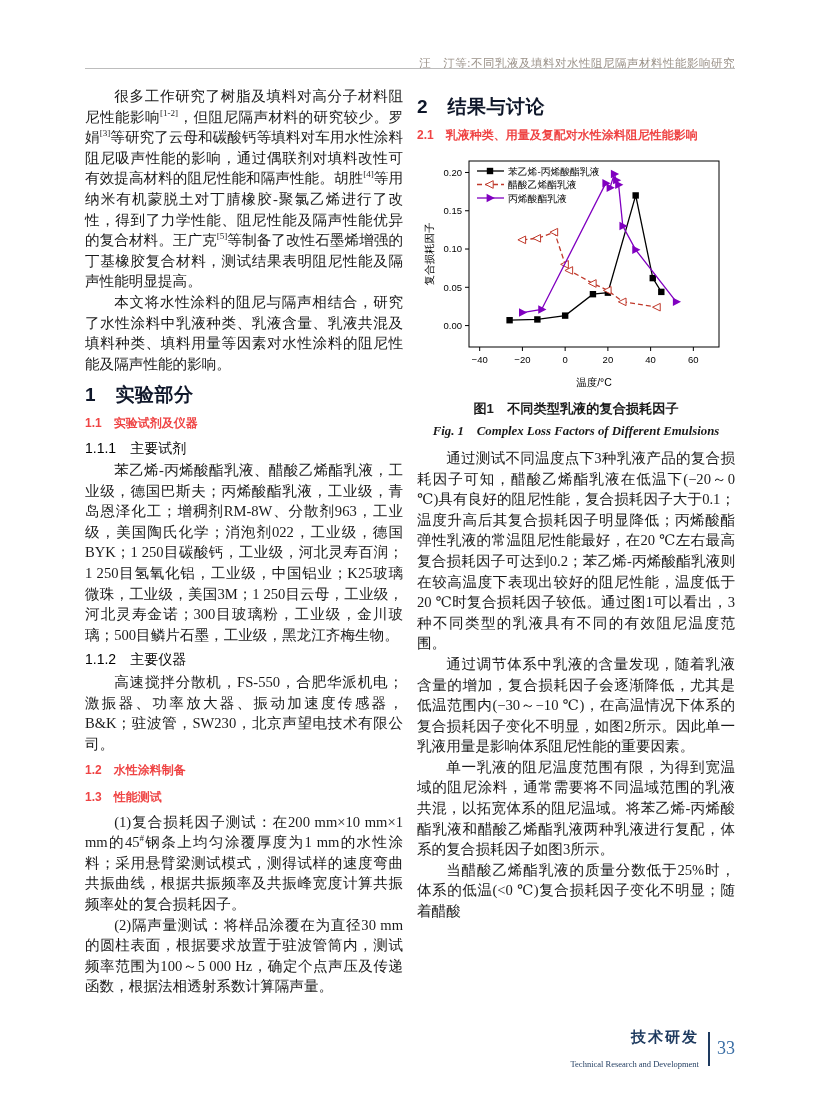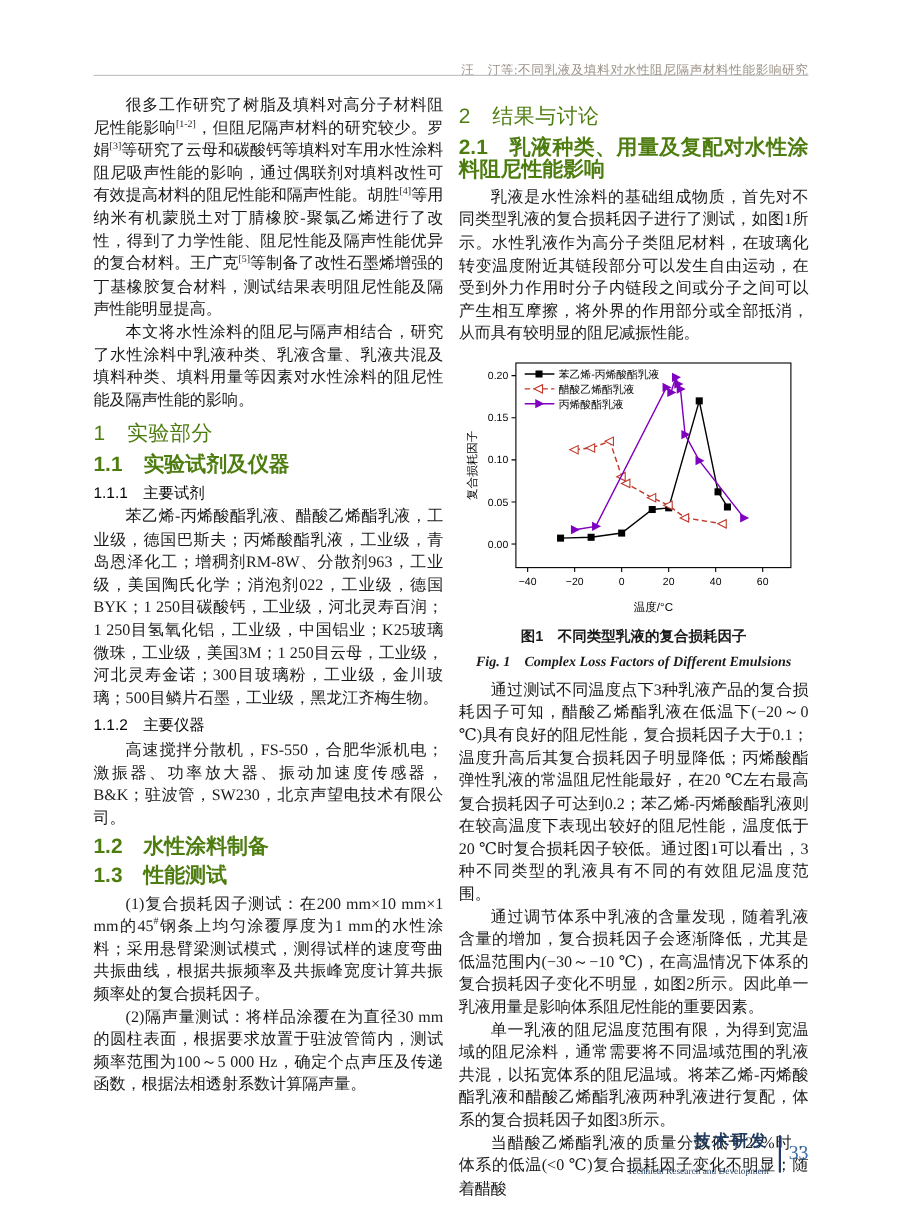--- a/index.html
+++ b/index.html
@@ -9,23 +9,23 @@
   .running-head{position:absolute;top:56px;left:85px;width:650px;text-align:right;
         font-size:11.5px;color:#9a9license08a;color:#9b9289;letter-spacing:0.5px;}
   .head-rule{position:absolute;top:68px;left:85px;width:650px;height:1px;background:#bdbdbd;}
   
   .col{position:absolute;top:86px;width:318px;font-size:14.6px;line-height:20.6px;
        text-align:justify;}
   .col-left{left:85px;}
   .col-right{left:417px;}
   .col p{margin:0;text-indent:2em;}
   sup{font-size:0.62em;line-height:0;}
-  h1.sec{font-size:19px;font-weight:normal;color:#4d7c0f;margin:11px 0 7px 0;text-indent:0;
+  h1.sec{font-size:19px;font-weight:bold;color:#0f172a;margin:11px 0 7px 0;text-indent:0;
          font-family:"Liberation Sans","DejaVu Sans",sans-serif;letter-spacing:0.5px;}
-  h2.sec{font-size:19px;font-weight:bold;color:#4d7c0f;margin:6px 0 4px 0;
+  h2.sec{font-size:12px;font-weight:bold;color:#ef4444;margin:6px 0 4px 0;
          font-family:"Liberation Sans","DejaVu Sans",sans-serif;}
   h3.sec{font-size:14px;font-weight:normal;color:#000;margin:4px 0 2px 0;
          font-family:"Liberation Sans","DejaVu Sans",sans-serif;}
   
   figure{margin:8px 0 6px 0;text-align:center;}
   .cap-cn{font-size:13.2px;font-weight:bold;margin-top:2px;
           font-family:"Liberation Sans","DejaVu Sans",sans-serif;}
   .cap-en{font-size:12.8px;font-weight:bold;font-family:"Liberation Serif",serif;margin-top:2px;font-style:italic;}
   svg text{font-family:"Liberation Sans","DejaVu Sans",sans-serif;fill:#000;}
   
@@ -57,21 +57,20 @@
     <p>高速搅拌分散机，FS-550，合肥华派机电；激振器、功率放大器、振动加速度传感器，B&amp;K；驻波管，SW230，北京声望电技术有限公司。</p>
     <h2 class="sec">1.2　水性涂料制备</h2>
     <h2 class="sec">1.3　性能测试</h2>
     <p>(1)复合损耗因子测试：在200 mm×10 mm×1 mm的45<sup>#</sup>钢条上均匀涂覆厚度为1 mm的水性涂料；采用悬臂梁测试模式，测得试样的速度弯曲共振曲线，根据共振频率及共振峰宽度计算共振频率处的复合损耗因子。</p>
     <p>(2)隔声量测试：将样品涂覆在为直径30 mm的圆柱表面，根据要求放置于驻波管筒内，测试频率范围为100～5 000 Hz，确定个点声压及传递函数，根据法相透射系数计算隔声量。</p>
   </div>
 
   <div class="col col-right">
     <h1 class="sec">2　结果与讨论</h1>
     <h2 class="sec">2.1　乳液种类、用量及复配对水性涂料阻尼性能影响</h2>
-    <p>乳液是水性涂料的基础组成物质，首先对不同类型乳液的复合损耗因子进行了测试，如图1所示。水性乳液作为高分子类阻尼材料，在玻璃化转变温度附近其链段部分可以发生自由运动，在受到外力作用时分子内链段之间或分子之间可以产生相互摩擦，将外界的作用部分或全部抵消，从而具有较明显的阻尼减振性能。</p>
 
     <figure>
       <svg id="chart-svg" width="306" height="238" viewBox="0 0 306 238">
           <rect x="46" y="8" width="250" height="186" fill="none" stroke="#000" stroke-width="1"></rect>
           <line x1="56.68376068376068" y1="194" x2="56.68376068376068" y2="198" stroke="#000" stroke-width="1"></line>
           <text x="56.68376068376068" y="210" text-anchor="middle" font-size="9.5">−40</text>
           <line x1="99.4188034188034" y1="194" x2="99.4188034188034" y2="198" stroke="#000" stroke-width="1"></line>
           <text x="99.4188034188034" y="210" text-anchor="middle" font-size="9.5">−20</text>
           <line x1="142.15384615384616" y1="194" x2="142.15384615384616" y2="198" stroke="#000" stroke-width="1"></line>
           <text x="142.15384615384616" y="210" text-anchor="middle" font-size="9.5">0</text>

